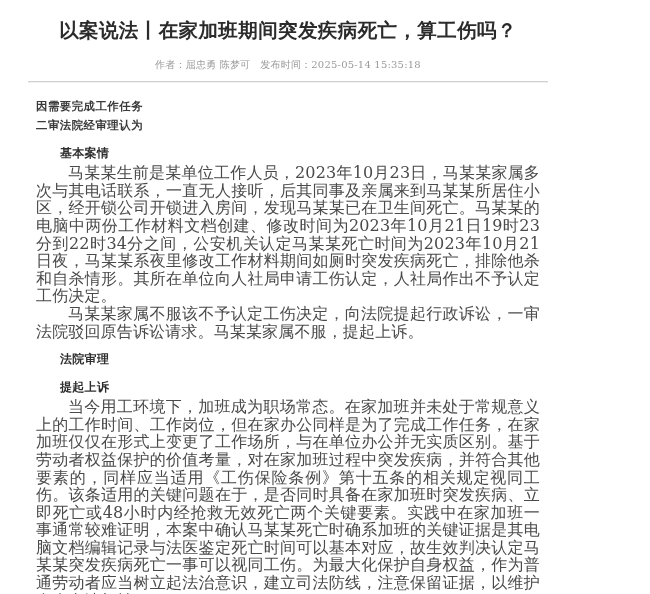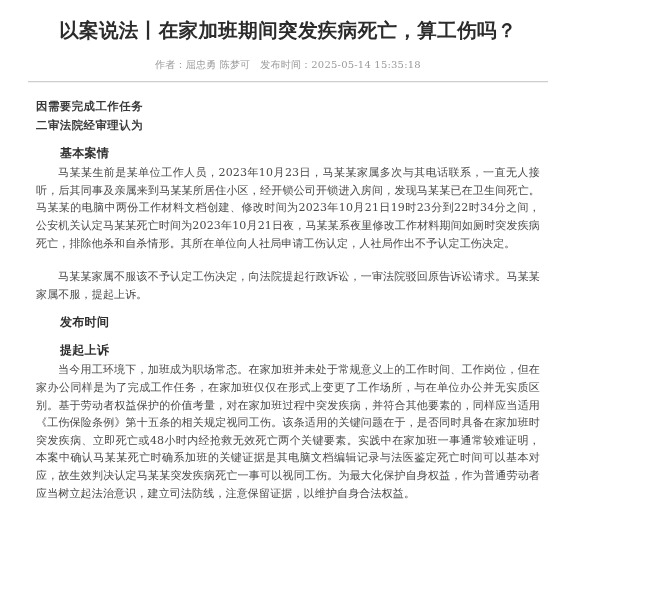--- a/index.html
+++ b/index.html
@@ -68,31 +68,31 @@
   }
   .section-heading {
     font-size: 12px;
     font-weight: bold;
     color: #2f2f2f;
     margin: 11px 0 2px 0;
     text-indent: 2em;
     letter-spacing: 0.3px;
   }
   .body-para {
-    font-size: 11px;
+    font-size: 16px;
     line-height: 17.6px;
     color: #4a4a4a;
     text-align: justify;
     text-justify: inter-ideograph;
     text-indent: 2em;
     letter-spacing: 0.15px;
     margin: 0;
   }
   .body-para + .body-para {
-    margin-top: 16px;
+    margin-top: 0px;
   }
 </style>
 </head>
 <body>
 
 <div class="page">
 
   <div class="header">
     <h1 class="article-title">以案说法丨在家加班期间突发疾病死亡，算工伤吗？</h1>
     <div class="byline">
@@ -109,21 +109,21 @@
       <div>二审法院经审理认为</div>
     </div>
 
     <div>
       <div class="section-heading">基本案情</div>
       <p class="body-para">马某某生前是某单位工作人员，2023年10月23日，马某某家属多次与其电话联系，一直无人接听，后其同事及亲属来到马某某所居住小区，经开锁公司开锁进入房间，发现马某某已在卫生间死亡。马某某的电脑中两份工作材料文档创建、修改时间为2023年10月21日19时23分到22时34分之间，公安机关认定马某某死亡时间为2023年10月21日夜，马某某系夜里修改工作材料期间如厕时突发疾病死亡，排除他杀和自杀情形。其所在单位向人社局申请工伤认定，人社局作出不予认定工伤决定。</p>
       <p class="body-para">马某某家属不服该不予认定工伤决定，向法院提起行政诉讼，一审法院驳回原告诉讼请求。马某某家属不服，提起上诉。</p>
     </div>
 
     <div>
-      <div class="section-heading">发布时间</div>
+      <div class="section-heading">法院审理</div>
     </div>
 
     <div>
       <div class="section-heading">提起上诉</div>
       <p class="body-para">当今用工环境下，加班成为职场常态。在家加班并未处于常规意义上的工作时间、工作岗位，但在家办公同样是为了完成工作任务，在家加班仅仅在形式上变更了工作场所，与在单位办公并无实质区别。基于劳动者权益保护的价值考量，对在家加班过程中突发疾病，并符合其他要素的，同样应当适用《工伤保险条例》第十五条的相关规定视同工伤。该条适用的关键问题在于，是否同时具备在家加班时突发疾病、立即死亡或48小时内经抢救无效死亡两个关键要素。实践中在家加班一事通常较难证明，本案中确认马某某死亡时确系加班的关键证据是其电脑文档编辑记录与法医鉴定死亡时间可以基本对应，故生效判决认定马某某突发疾病死亡一事可以视同工伤。为最大化保护自身权益，作为普通劳动者应当树立起法治意识，建立司法防线，注意保留证据，以维护自身合法权益。</p>
     </div>
 
   </div>
 </div>
 

